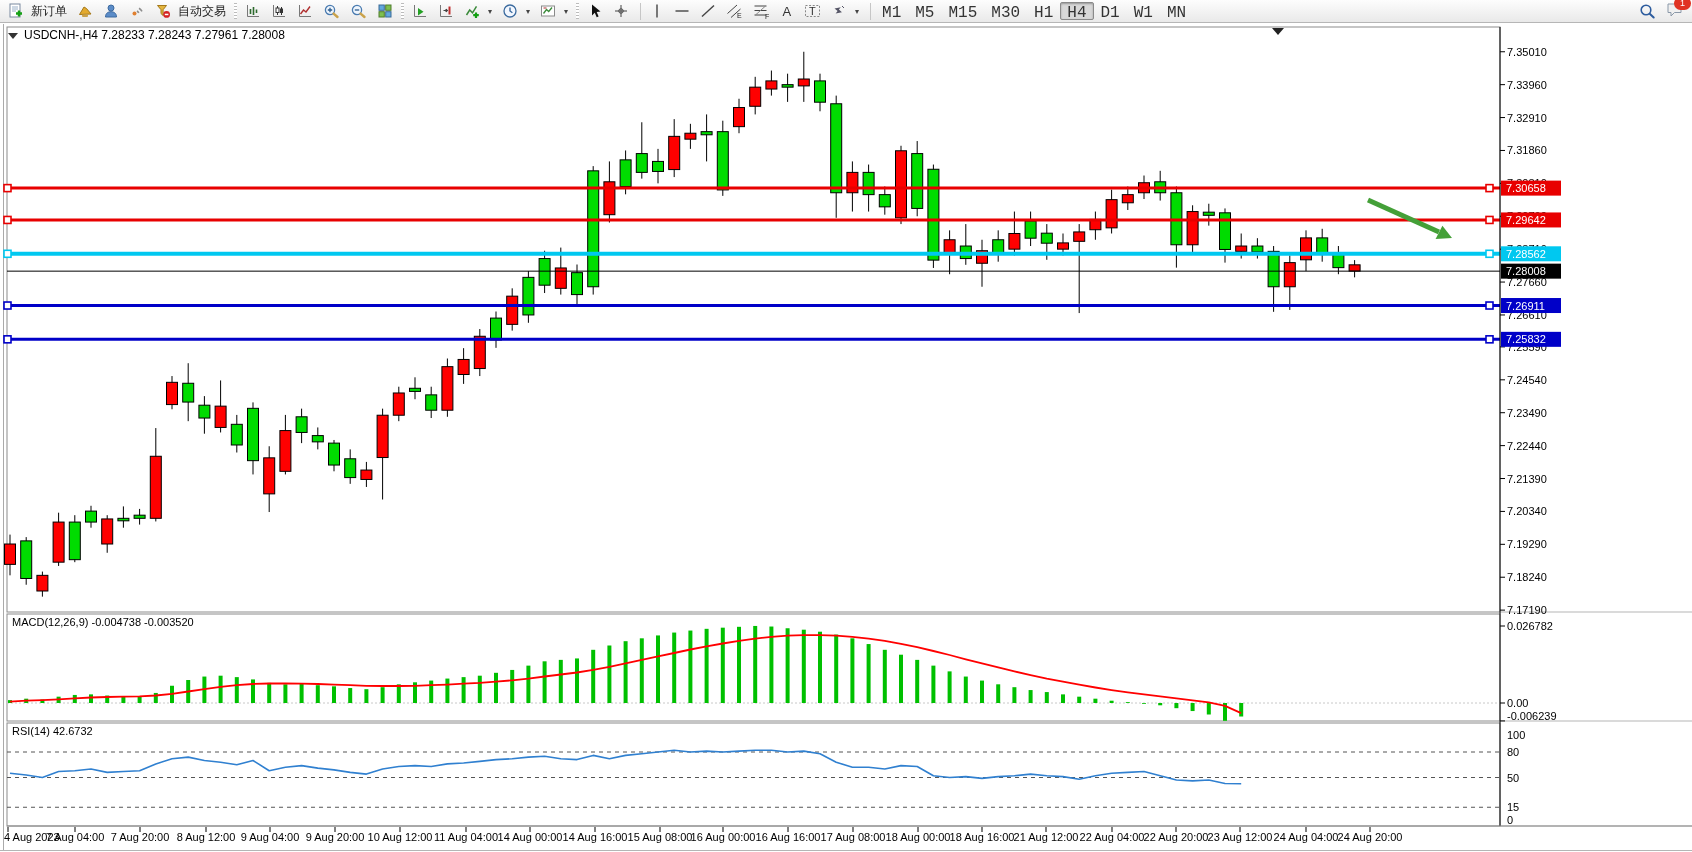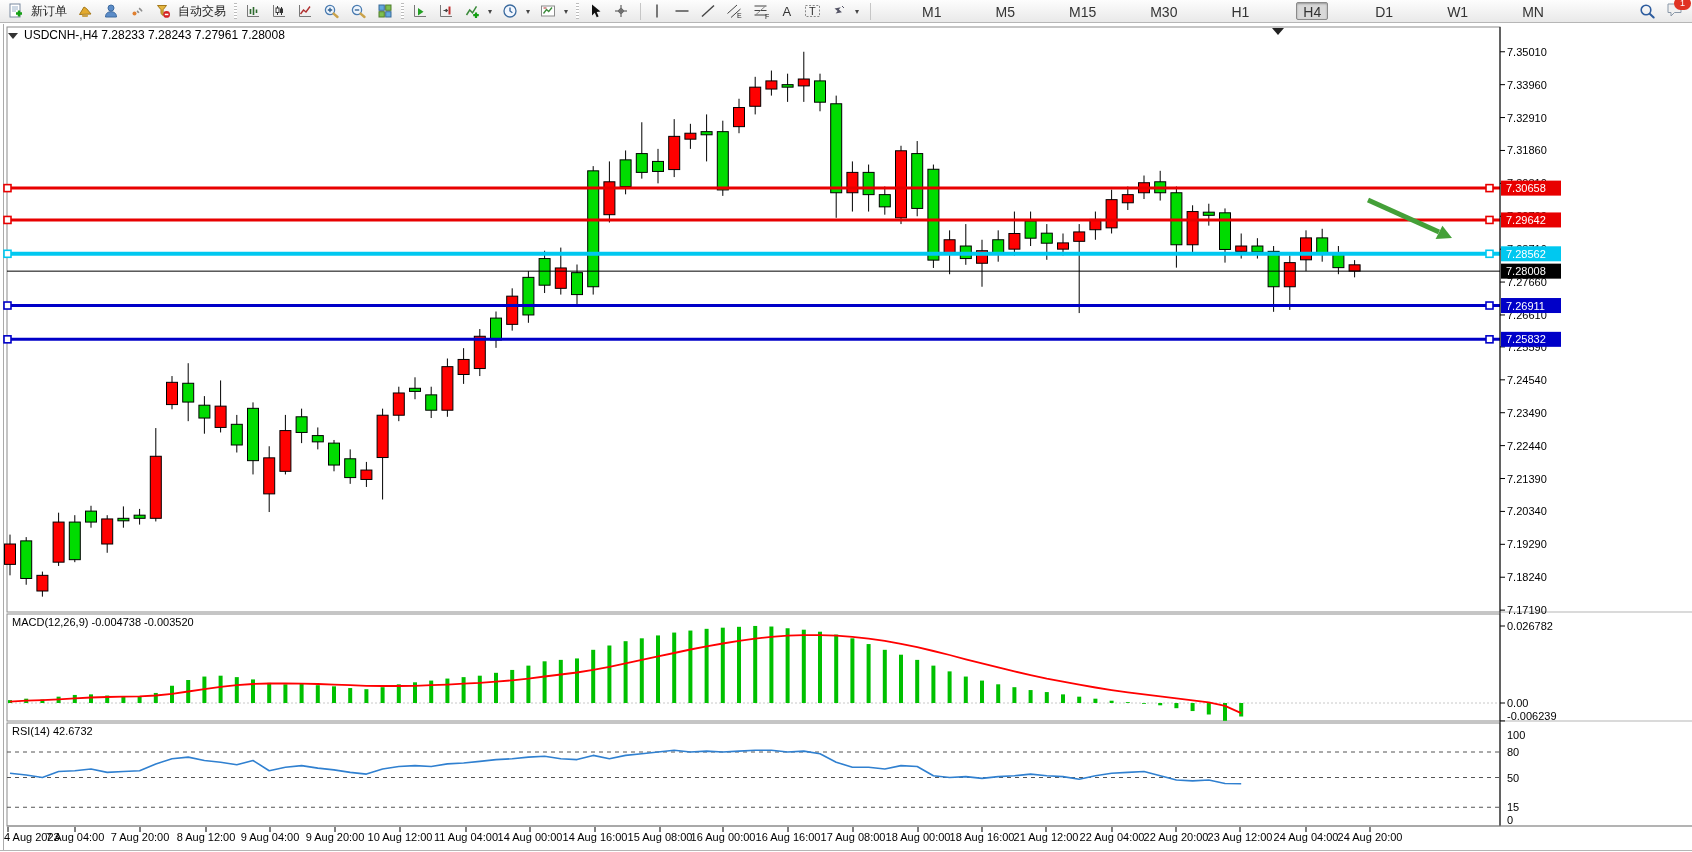--- a/index.html
+++ b/index.html
@@ -15,21 +15,21 @@
     display:flex;align-items:center;box-sizing:border-box;padding-left:3px;
     font-size:12px;color:#222;z-index:5;
   }
   .tb-btn{
     height:26px;display:inline-flex;align-items:center;gap:7px;
     padding:4px 4px;border:1px solid transparent;border-radius:2px;
     background:transparent;font-size:12px;color:#222;cursor:default;
     font-family:"Liberation Sans",sans-serif;
   }
   .tb-btn svg{display:block}
-  .tf-btn{height:18px;padding:1px 6px;font-size:14px;color:#333;border:1px solid transparent;background:transparent;font-family:Liberation Sans, sans-serif;margin-left:40px;}
+  .tf-btn{height:18px;padding:1px 6px;font-size:16px;color:#333;border:1px solid transparent;background:transparent;font-family:Liberation Mono, monospace;}
   .tf-btn.active{border:1px solid #8a8a8a;background:#d8d8d8;box-shadow:inset 0 1px 2px rgba(0,0,0,.3);border-radius:2px;}
   .sep{width:1px;height:17px;background:#c6c6c6;margin:0 4px 0 6px;}
   .grip{width:3px;height:16px;margin:0 3px;background:repeating-linear-gradient(#bbb 0 1px,#fff 1px 3px);}
   .dd{font-size:8px;color:#444;margin-left:1px;}
   .right-box{margin-left:auto;display:flex;align-items:center;margin-right:8px;gap:10px;}
   .badge{
     position:absolute;top:-4px;right:-7px;min-width:13px;height:13px;border-radius:7px;
     background:#e03323;color:#fff;font-size:9px;line-height:13px;text-align:center;padding:0 2px;
   }
   .chat-wrap{position:relative;}

